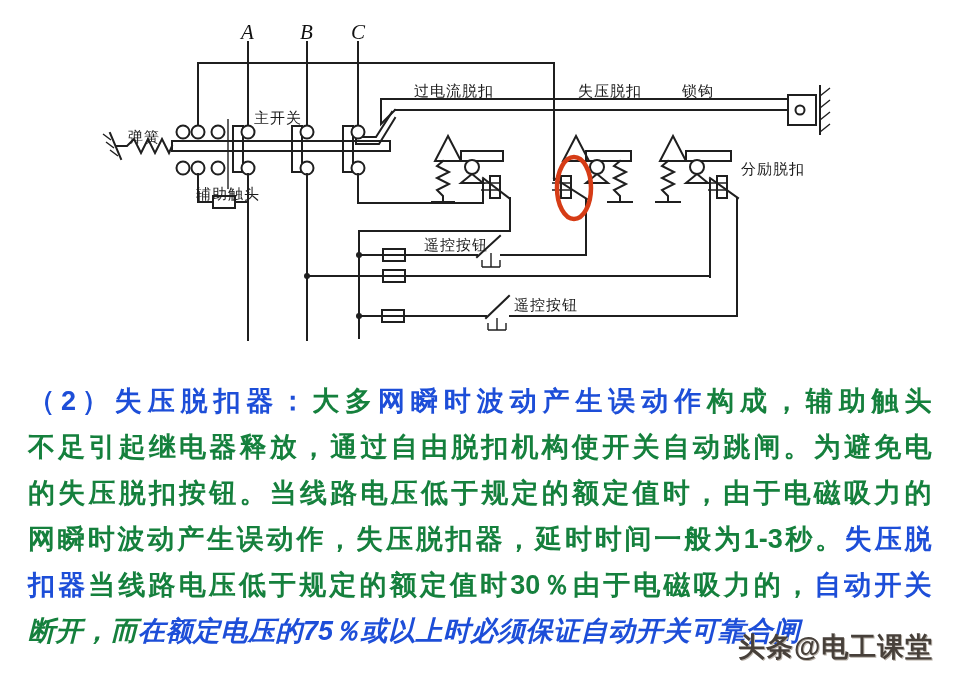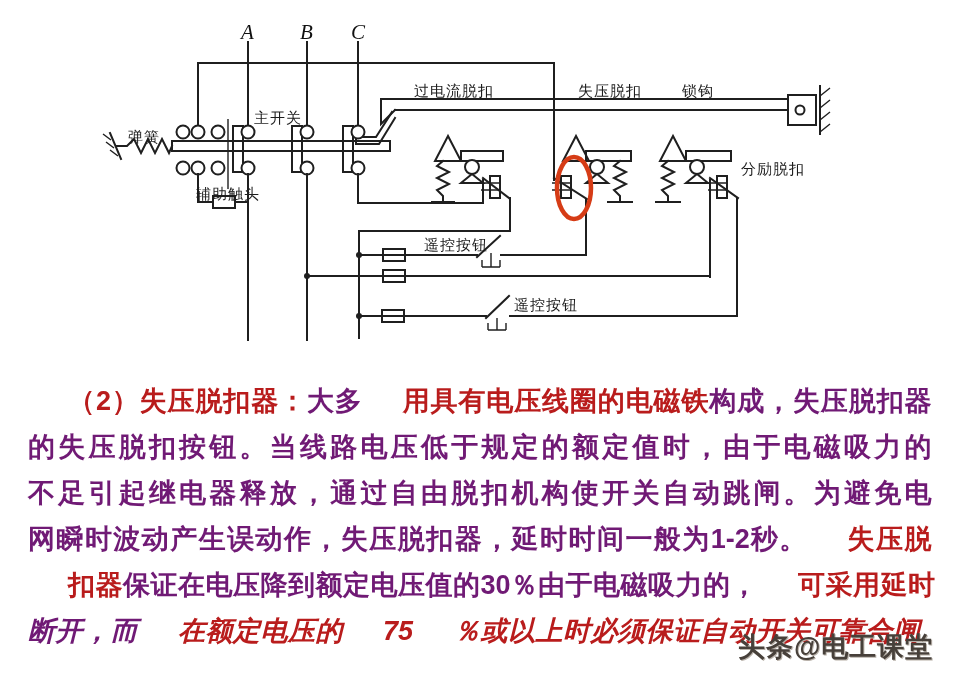--- a/index.html
+++ b/index.html
@@ -16,22 +16,22 @@
   svg .lbl{font-family:"Liberation Serif",serif;font-size:15px;fill:#1c1c1c;letter-spacing:1px;}
   svg .phase{font-family:"Liberation Serif",serif;font-size:21px;font-style:italic;fill:#111;}
   svg .highlight{stroke:#d63c16;stroke-width:4.5;fill:none;}
 
   .textblock{
     position:absolute;left:28px;top:378px;width:904px;
     font-size:27px;font-weight:bold;letter-spacing:0.5px;
   }
   .tline{height:46px;line-height:46px;text-align:justify;text-align-last:justify;white-space:nowrap;}
   .tline.last{text-align-last:left;font-style:italic;}
-  .textblock .red{color:#b91c1c;margin-left:40px;}
-  .textblock .blue{color:#701a75;}
+  .textblock .red{color:#1d4ed8;}
+  .textblock .blue{color:#15803d;}
   .textblock .num{letter-spacing:0;}
   .watermark{
     position:absolute;left:738px;top:629px;
     font-size:27px;font-weight:bold;color:#47403a;
     letter-spacing:1px;white-space:nowrap;
     text-shadow:1px 1px 0 #b9b2aa;
   }
 </style>
 </head>
 <body>
@@ -194,21 +194,21 @@
     <path class="thin" d="M488 330 H506 M488 330 V323 M506 330 V323 M497 330 V318"></path>
     <path class="w" d="M510 316 H737"></path>
   </g>
   <text class="lbl" x="514" y="310">遥控按钮</text>
 
   <ellipse class="highlight" cx="574" cy="188" rx="17" ry="31"></ellipse>
 </svg>
 </div>
 
 <div class="textblock">
-    <div class="tline"><span class="red">（2）失压脱扣器：</span><span class="blue">大多</span><span class="red">用具有电压线圈的电磁铁</span><span class="blue">构成，失压脱扣器</span></div>
+    <div class="tline"><span class="red">（2）失压脱扣器：</span><span class="blue">大多</span><span class="red">网瞬时波动产生误动作</span><span class="blue">构成，辅助触头</span></div>
+    <div class="tline"><span class="blue">不足引起继电器释放，通过自由脱扣机构使开关自动跳闸。为避免电</span></div>
     <div class="tline"><span class="blue">的失压脱扣按钮。当线路电压低于规定的额定值时，由于电磁吸力的</span></div>
-    <div class="tline"><span class="blue">不足引起继电器释放，通过自由脱扣机构使开关自动跳闸。为避免电</span></div>
-    <div class="tline"><span class="blue">网瞬时波动产生误动作，失压脱扣器，延时时间一般为</span><span class="blue num">1-2</span><span class="blue">秒。</span><span class="red">失压脱</span></div>
-    <div class="tline"><span class="red">扣器</span><span class="blue">保证在电压降到额定电压值的</span><span class="blue num">30</span><span class="blue">％由于电磁吸力的，</span><span class="red">可采用延时</span></div>
+    <div class="tline"><span class="blue">网瞬时波动产生误动作，失压脱扣器，延时时间一般为</span><span class="blue num">1-3</span><span class="blue">秒。</span><span class="red">失压脱</span></div>
+    <div class="tline"><span class="red">扣器</span><span class="blue">当线路电压低于规定的额定值时</span><span class="blue num">30</span><span class="blue">％由于电磁吸力的，</span><span class="red">自动开关</span></div>
     <div class="tline last"><span class="blue">断开，而</span><span class="red">在额定电压的</span><span class="red num">75</span><span class="red">％或以上时必须保证自动开关可靠合闸</span></div>
   </div>
 
 <div class="watermark">头条@电工课堂</div>
 
 </body></html>

